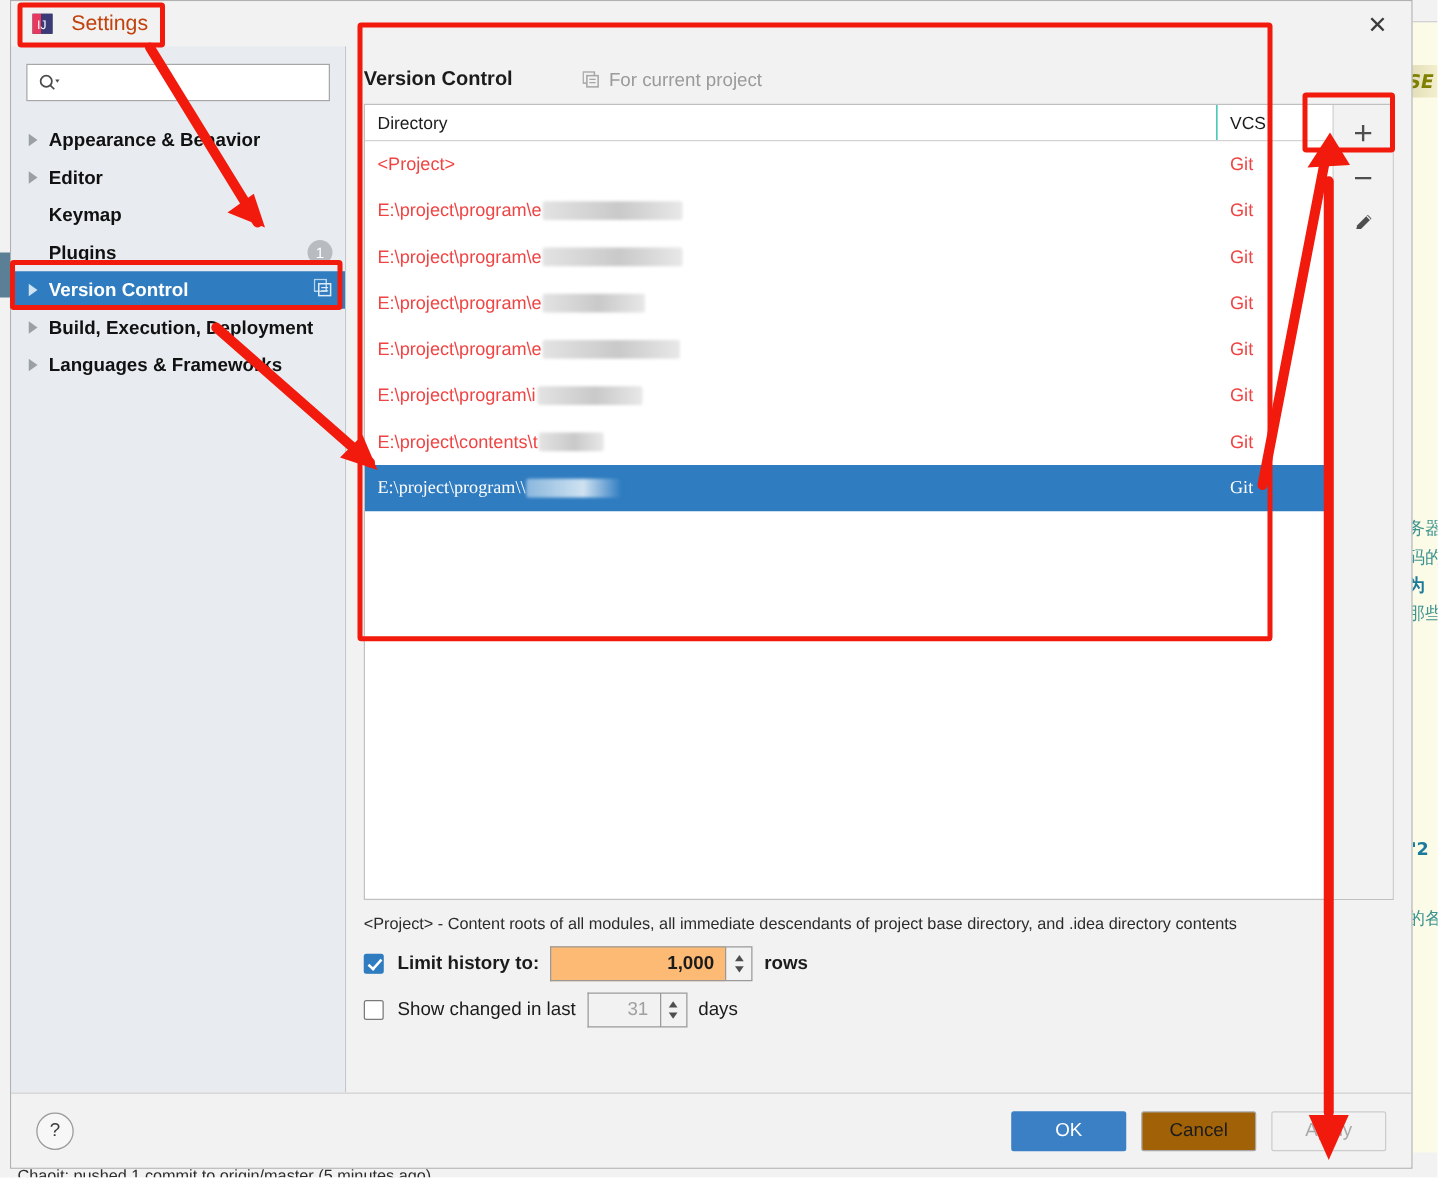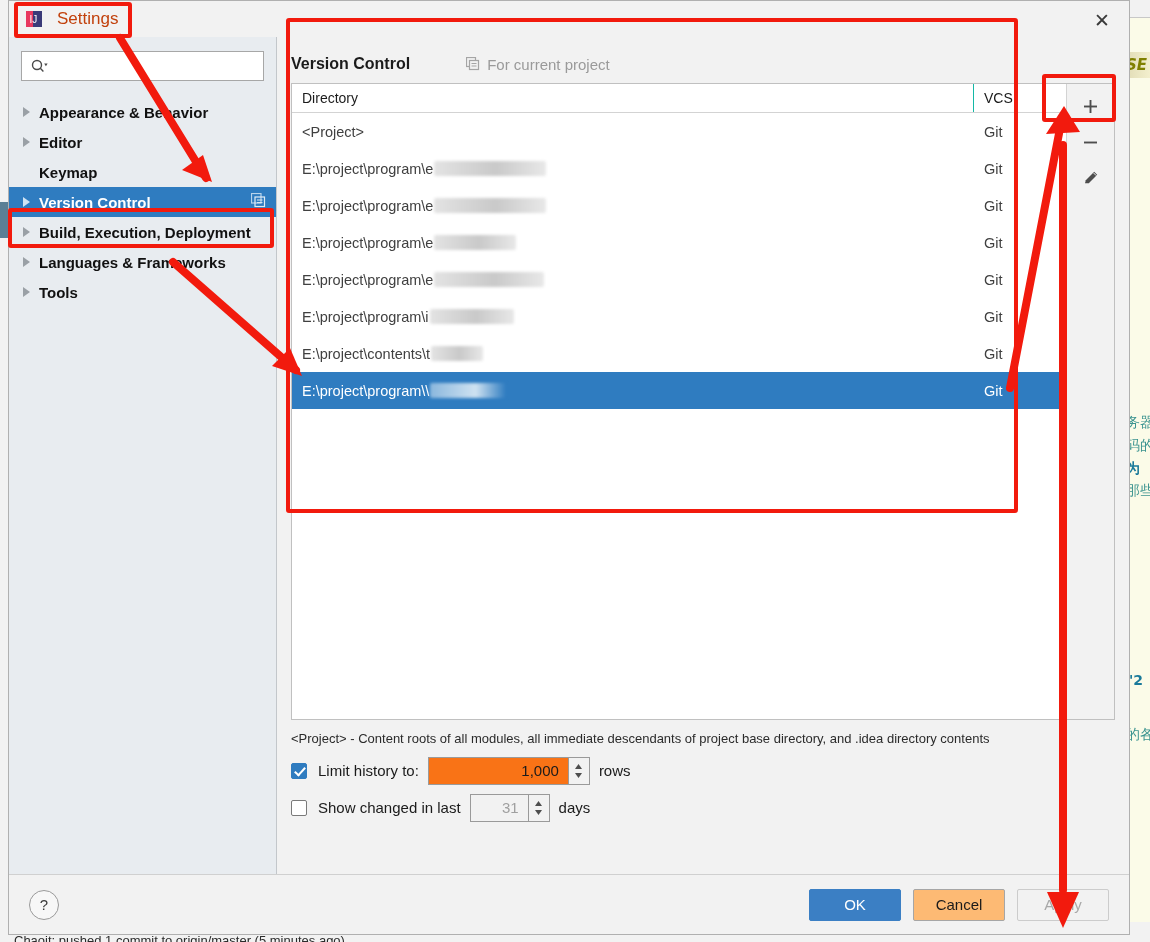--- a/index.html
+++ b/index.html
@@ -105,23 +105,23 @@
   .scope-chip .sc-ico { margin-right:7px; display:flex; }
 
   .table-area { background:#ffffff; border:1px solid #c0c0c0; display:flex; flex:0 0 637px; min-height:0; }
   .tbl { flex:1; min-width:0; display:flex; flex-direction:column; }
   .tbl-header { display:flex; height:29px; flex:0 0 29px; border-bottom:1px solid #d3d3d3; background:#ffffff; }
   .th { display:flex; align-items:center; font-size:14px; color:#1b1b1b; padding-left:10px; }
   .th.dir { flex:1; min-width:0; border-right:1px solid #14b8a6; }
   .th.vcs { width:92px; flex:0 0 92px; }
   .tbl-rows { flex:1; min-height:0; overflow:hidden; }
   .tr { display:flex; height:37px; align-items:center; }
-  .tr.selected { background:#2f7cc0; }
+  .tr.selected { background:#2f7cc0;font-family:Liberation Serif, serif; }
   .tr.selected .td { color:#ffffff; }
-  .td { display:flex; align-items:center; font-size:14.5px; color:#404040; padding-left:10px; white-space:nowrap; }
+  .td { display:flex; align-items:center; font-size:14.5px; color:#ef4444; padding-left:10px; white-space:nowrap; }
   .td.dir { flex:1; min-width:0; }
   .td.vcs { width:92px; flex:0 0 92px; }
   .redacted {
     display:inline-block; height:15px; margin-left:1px; border-radius:2px;
     background: linear-gradient(90deg,#e3e3e3,#c9c9c9 55%,#e8e8e8);
     filter: blur(1.4px); vertical-align:middle;
   }
   .tr.selected .redacted {
     background: linear-gradient(90deg,#8ab7dd,#cfe2f1 60%,#2f7cc0);
   }
@@ -133,34 +133,34 @@
   .tb-btn {
     height:36px; display:flex; align-items:center; justify-content:center;
     cursor:pointer; color:#5a5a5a;
   }
 
   .hint {
     font-size:13px; color:#2b2b2b; margin-top:11px; white-space:nowrap;
     overflow:hidden; flex:0 0 auto;
   }
   .opt-row { display:flex; align-items:center; height:37px; flex:0 0 37px; }
-  .opt-row.first { margin-top:6px; }
+  .opt-row.first { margin-top:6px;font-weight:bold; }
   .cb {
     width:16px; height:16px; border:1px solid #7a7a7a; background:#ffffff;
     margin-right:11px; flex:0 0 16px; border-radius:2px; position:relative; cursor:pointer;
   }
   .cb.checked { background:#2f7cc0; border-color:#2f7cc0; }
   .cb.checked:after {
     content:""; position:absolute; left:5px; top:1px; width:4px; height:9px;
     border:solid #ffffff; border-width:0 2px 2px 0; transform:rotate(42deg);
   }
   .opt-label { font-size:15px; color:#1b1b1b; }
   .spinner { display:flex; margin:0 9px; height:28px; }
   .spin-field {
-    width:140px; border:1px solid #9a9a9a; border-right:none; background:#f97316;
+    width:140px; border:1px solid #9a9a9a; border-right:none; background:#fdba74;
     display:flex; align-items:center; justify-content:flex-end; padding-right:9px;
     font-size:15px; color:#1b1b1b;
   }
   .spin-field.dis { width:58px; background:#f2f2f2; color:#a0a0a0; }
   .spin-btns {
     width:22px; border:1px solid #9a9a9a; background:#f2f2f2;
     display:flex; flex-direction:column; align-items:center; justify-content:center; cursor:pointer;
   }
   .spacer { flex:1; }
 
@@ -168,21 +168,21 @@
     height:60px; flex:0 0 60px; border-top:1px solid #d0d0d0; background:#f2f2f2;
     display:flex; align-items:center; padding:0 20px;
   }
   .help-btn {
     width:30px; height:30px; border-radius:50%; border:1px solid #9a9a9a;
     background:#f7f7f7; display:flex; align-items:center; justify-content:center;
     font-size:15px; color:#3a3a3a; cursor:pointer;
   }
   .btn {
     min-width:92px; height:32px; margin-left:12px; border:1px solid #a6a6a6;
-    background:#fdba74; display:flex; align-items:center; justify-content:center;
+    background:#a16207; display:flex; align-items:center; justify-content:center;
     font-size:15px; color:#1b1b1b; cursor:pointer; border-radius:2px;
   }
   .btn.primary { background:#3b7fc4; border-color:#3b7fc4; color:#ffffff; }
   .btn.disabled { color:#a8a8a8; border-color:#cccccc; background:#f2f2f2; }
 
   
   .annot { position:absolute; inset:0; pointer-events:none; }
   .rbox { position:absolute; border:4px solid #f21a0d; border-radius:3px; }
 </style>
 </head>
@@ -246,41 +246,42 @@
               <span>Appearance &amp; Behavior</span>
             </div>
             <div class="nav-item">
               <div class="tri"></div>
               <span>Editor</span>
             </div>
             <div class="nav-item">
               <div class="tri hidden"></div>
               <span>Keymap</span>
             </div>
+            <div class="nav-item">
+              <div class="tri hidden"></div>
+              <span>Plugins</span>
+              <div class="nav-badge">1</div>
+            </div>
             <div class="nav-item selected">
               <div class="tri"></div>
               <span>Version Control</span>
               <div class="nav-scope-icon"><svg width="15" height="15" viewBox="0 0 15 15">
                   <rect x="0.5" y="0.5" width="9.5" height="9.5" fill="none" stroke="#cfe3f3" stroke-width="1.2"></rect>
                   <rect x="4" y="4" width="9.5" height="9.5" fill="none" stroke="#ffffff" stroke-width="1.2"></rect>
                   <line x1="6" y1="7" x2="11.5" y2="7" stroke="#ffffff" stroke-width="1"></line>
                   <line x1="6" y1="9.6" x2="11.5" y2="9.6" stroke="#ffffff" stroke-width="1"></line>
                 </svg></div>
             </div>
             <div class="nav-item">
               <div class="tri"></div>
               <span>Build, Execution, Deployment</span>
             </div>
             <div class="nav-item">
               <div class="tri"></div>
               <span>Languages &amp; Frameworks</span>
-            </div>
-            <div class="nav-item">
-              <div class="tri"></div>
-              <span>Tools</span>
             </div>
           </div>
       </div>
 
       <div class="content">
 
         <div class="content-head">
           <div class="content-title">Version Control</div>
           <div class="scope-chip">
             <span class="sc-ico">

